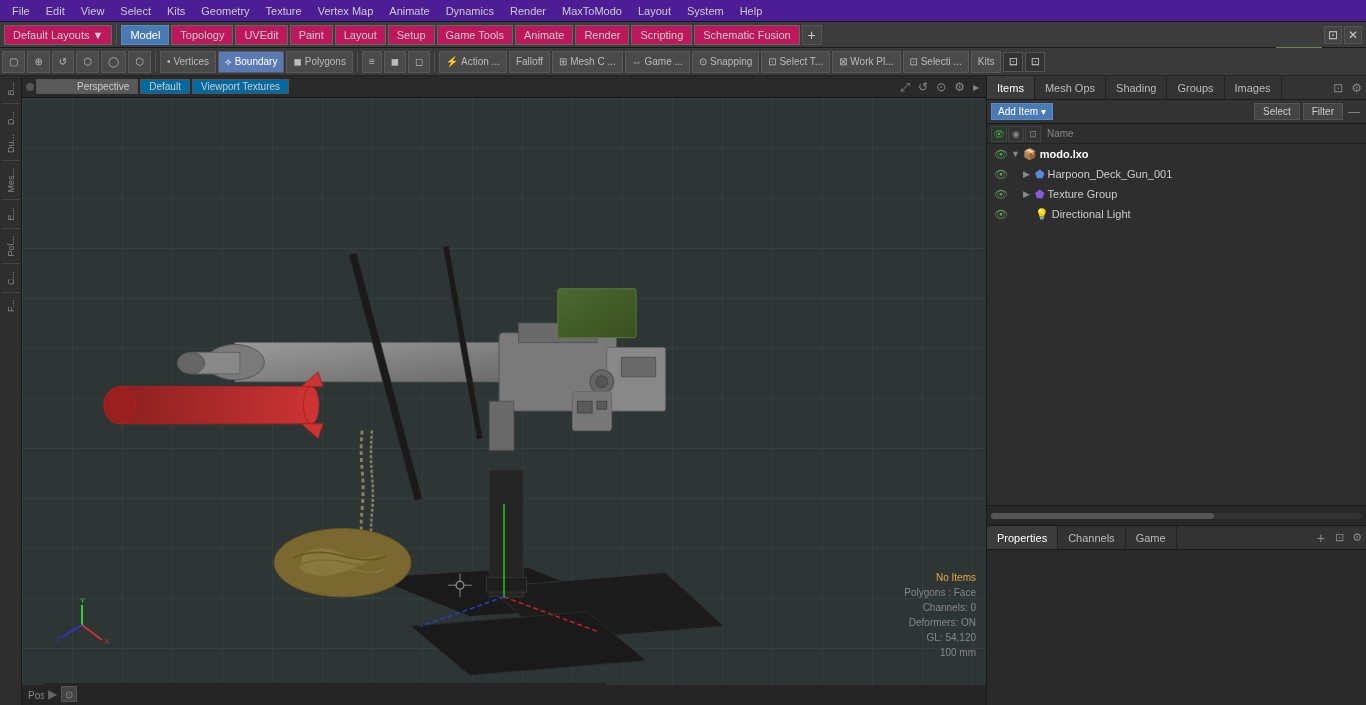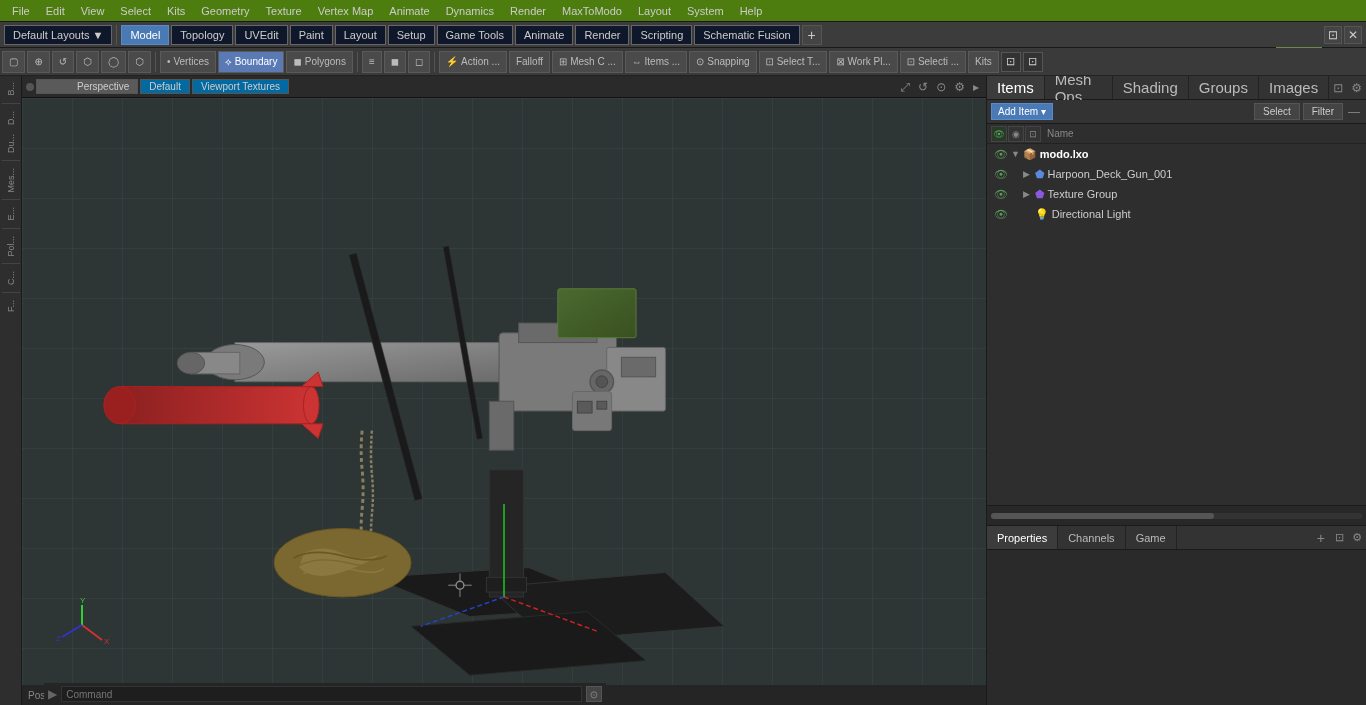--- a/index.html
+++ b/index.html
@@ -12,21 +12,21 @@
       color: #ccc;
       overflow: hidden;
       display: flex;
       flex-direction: column;
     }
 
     
     #menu-bar {
       display: flex;
       align-items: center;
-      background: #4d7c0f;
+      background: #4c1d95;
       height: 22px;
       padding: 0 4px;
       border-bottom: 1px solid #1a1a1a;
       flex-shrink: 0;
     }
     .menu-item {
       padding: 2px 8px;
       cursor: pointer;
       color: #ccc;
       font-size: 11px;
@@ -37,21 +37,21 @@
       display: flex;
       align-items: center;
       background: #3c3c3c;
       height: 26px;
       border-bottom: 1px solid #1a1a1a;
       flex-shrink: 0;
       gap: 2px;
       padding: 0 4px;
     }
     .layout-btn {
-      background: #0f172a;
+      background: #be185d;
       border: 1px solid #666;
       color: #ccc;
       padding: 2px 8px;
       font-size: 11px;
       cursor: pointer;
       height: 20px;
       display: flex;
       align-items: center;
     }
     .layout-btn.active {
@@ -279,21 +279,21 @@
 
     #items-tabs {
       display: flex;
       background: #333;
       border-bottom: 1px solid #1a1a1a;
       height: 24px;
       align-items: center;
     }
     .items-tab {
       padding: 3px 10px;
-      font-size: 15px;
+      font-size: 11px;
       cursor: pointer;
       color: #bbb;
       border-right: 1px solid #222;
       height: 100%;
       display: flex;
       align-items: center;
     }
     .items-tab.active {
       background: #3c3c3c;
       color: #fff;
@@ -598,21 +598,21 @@
   <button class="tool-btn">
     <span>⚡ Action ...</span>
   </button>
   <button class="tool-btn">
     <span>Falloff</span>
   </button>
   <button class="tool-btn">
     <span>⊞ Mesh C ...</span>
   </button>
   <button class="tool-btn">
-    <span>⇔ Items ...</span>
+    <span>⇔ Game ...</span>
   </button>
   <button class="tool-btn">
     <span>⊙ Snapping</span>
   </button>
   <button class="tool-btn">
     <span>⊡ Select T...</span>
   </button>
   <button class="tool-btn">
     <span>⊠ Work Pl...</span>
   </button>
@@ -753,29 +753,36 @@
         <svg width="60" height="60" viewBox="0 0 60 60">
           <line x1="30" y1="30" x2="50" y2="45" stroke="#cc3333" stroke-width="2"></line>
           <line x1="30" y1="30" x2="30" y2="10" stroke="#33cc33" stroke-width="2"></line>
           <line x1="30" y1="30" x2="10" y2="42" stroke="#3333cc" stroke-width="2"></line>
           <text x="52" y="49" fill="#cc3333" font-size="8">X</text>
           <text x="28" y="8" fill="#33cc33" font-size="8">Y</text>
           <text x="4" y="46" fill="#3333cc" font-size="8">Z</text>
         </svg>
       </div>
 
+      <div class="vp-info">
+        <div class="no-items">No Items</div>
+        <div class="info-line">Polygons : Face</div>
+        <div class="info-line">Channels: 0</div>
+        <div class="info-line">Deformers: ON</div>
+        <div class="info-line">GL: 54,120</div>
+        <div class="info-line">100 mm</div>
+      </div>
     </div>
 
     <div id="vp-status">
       <span>Position X, Y, Z:   435 mm, 1 m, -410 mm</span>
     </div>
 
     <div id="command-bar">
       <span class="cmd-arrow">▶</span>
-      <input class="cmd-input" type="text" placeholder="Command" style="">
       <div class="cmd-go-btn">⊙</div>
     </div>
   </div>
 
   <div id="right-panel">
 
     <div id="items-panel">
 
       <div id="items-tabs">
         <div class="items-tab active">Items</div>

